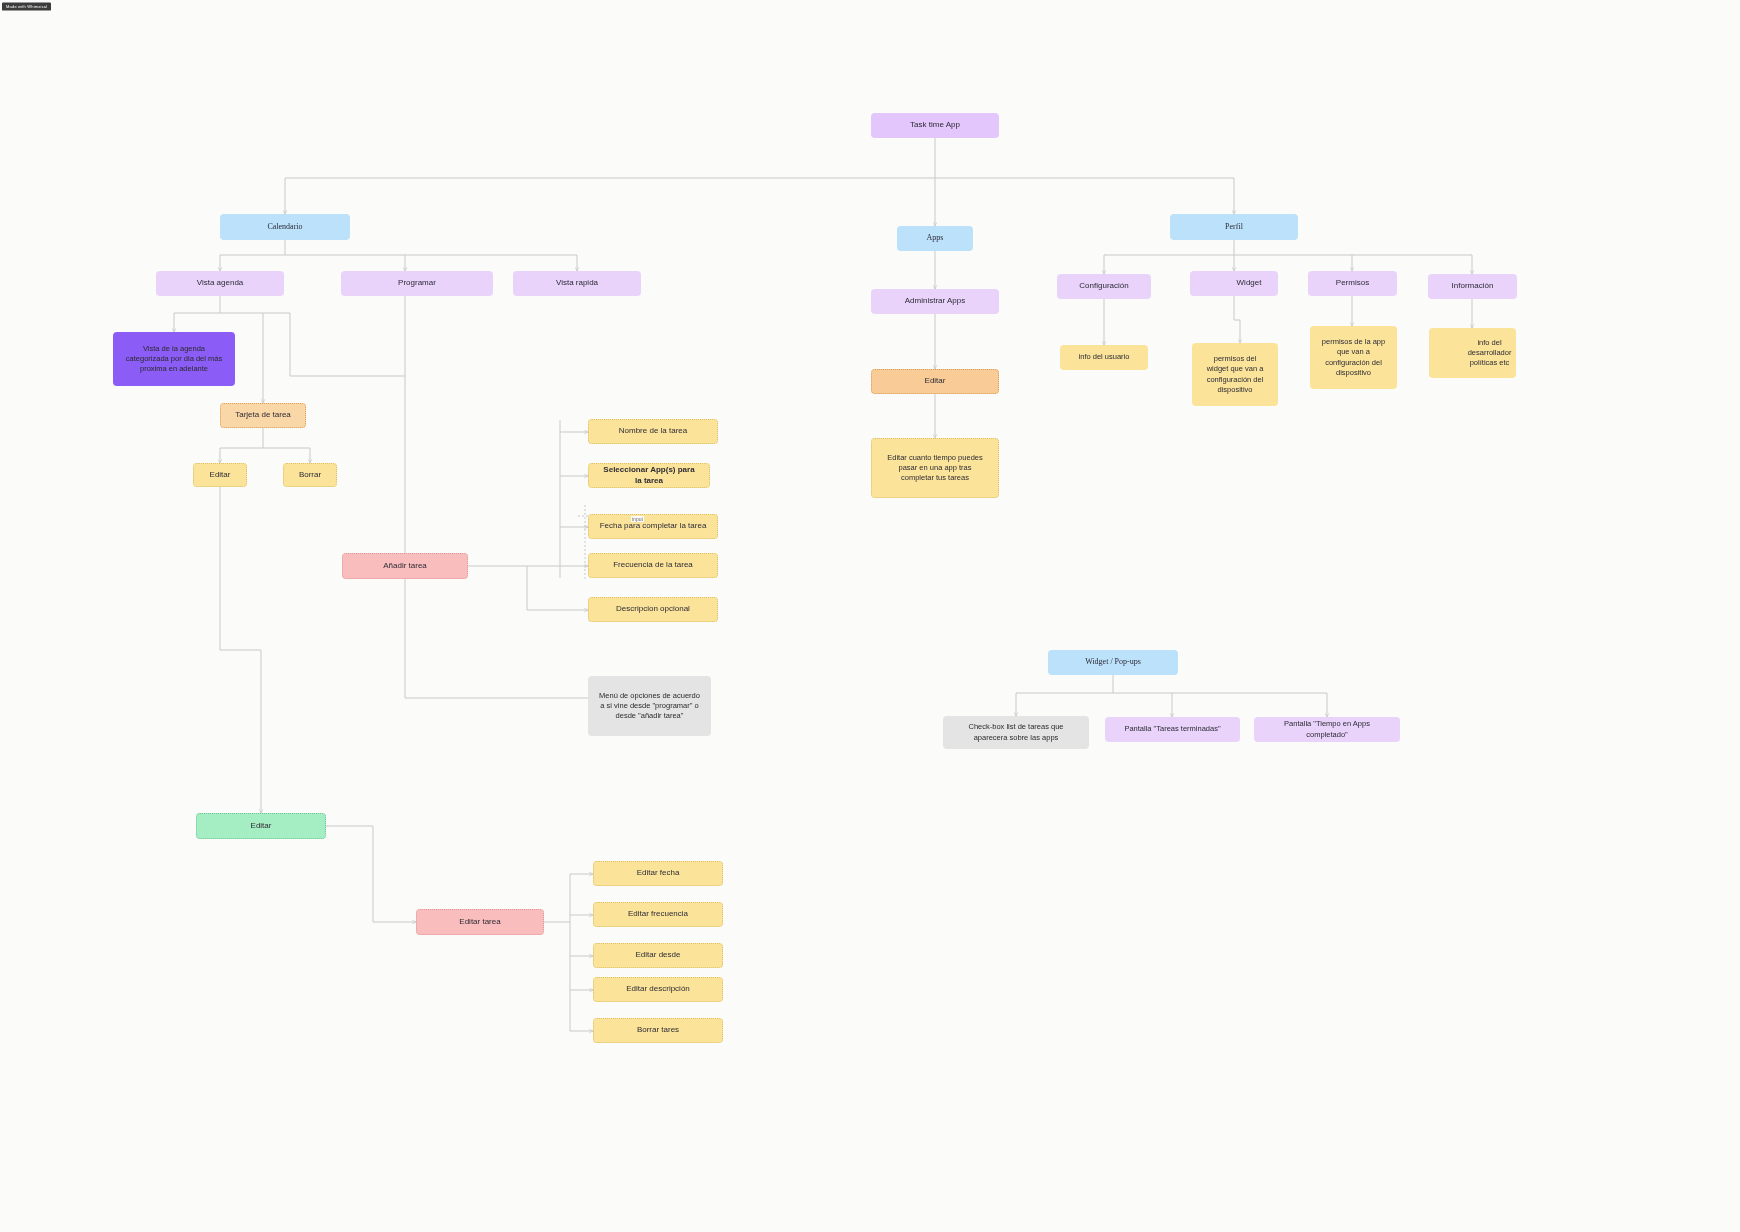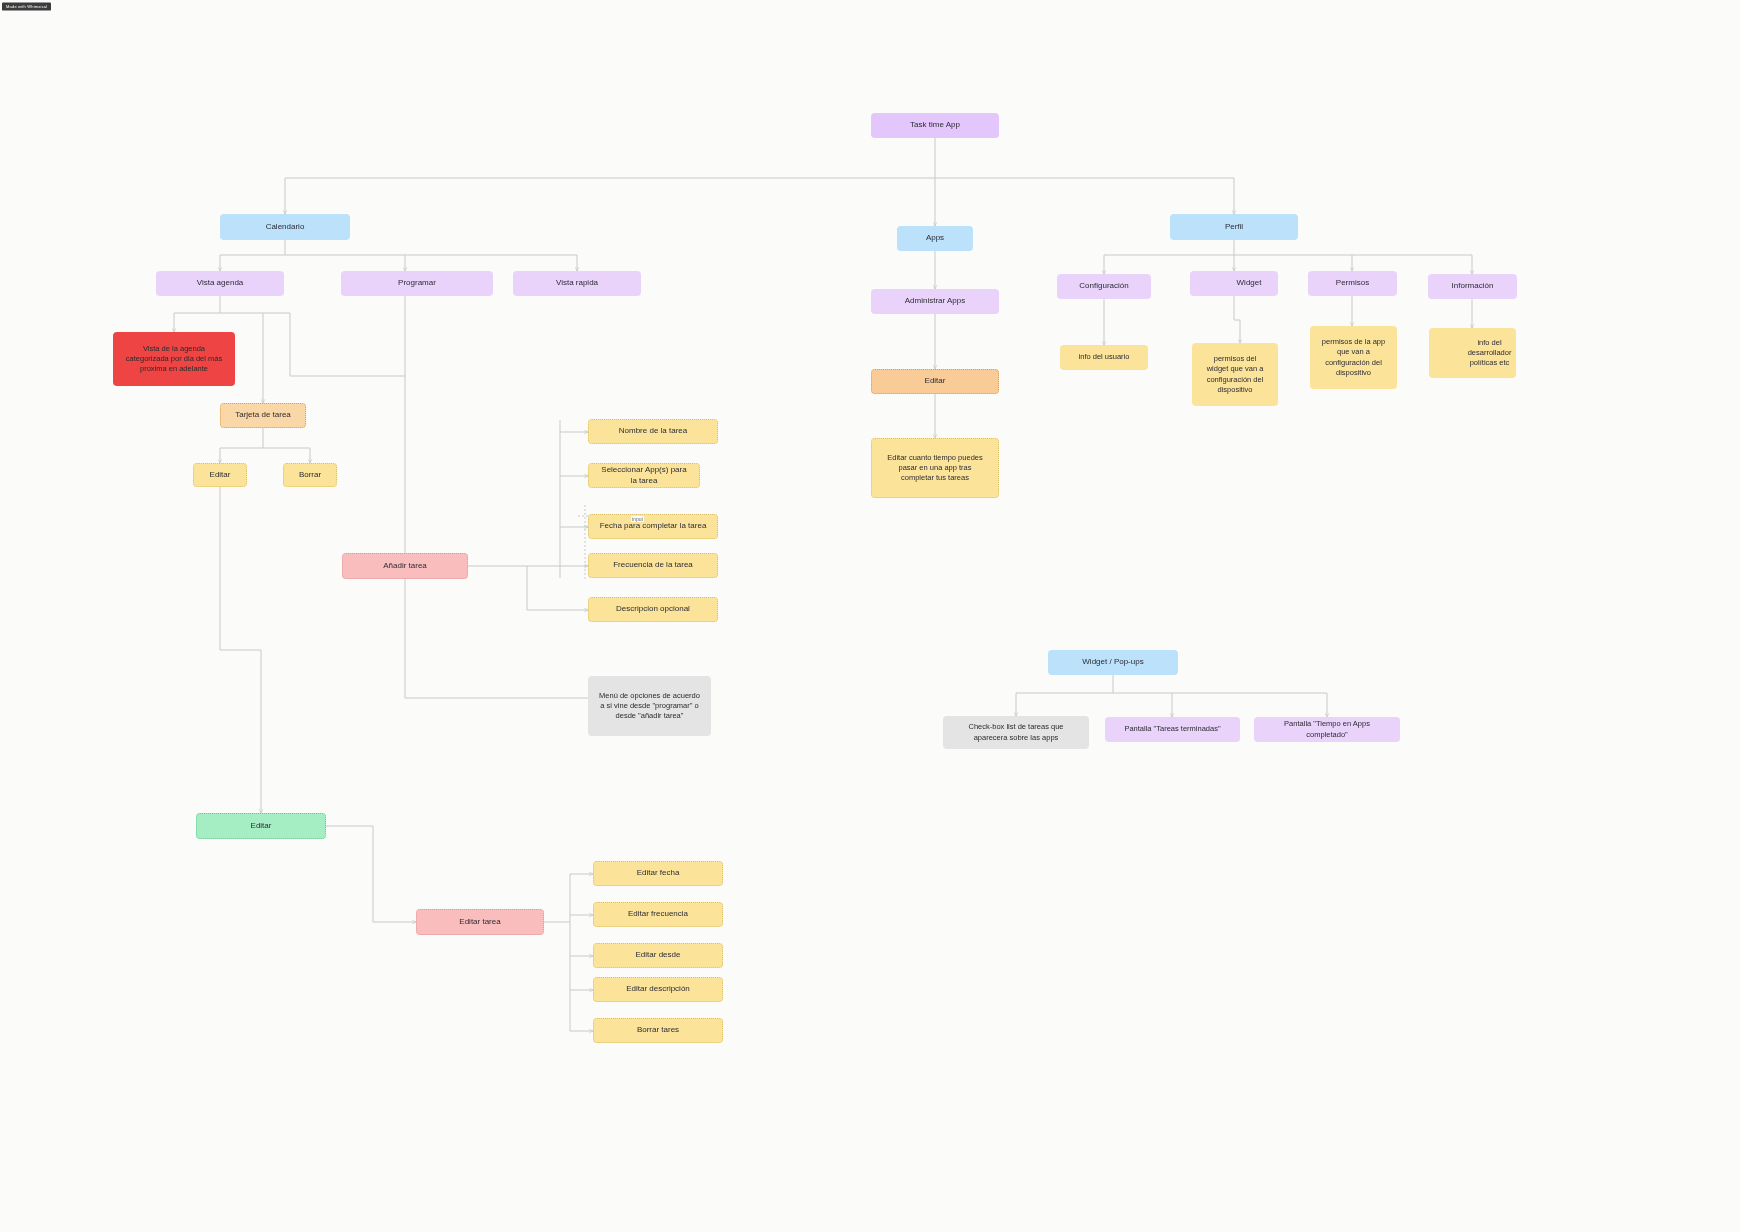--- a/index.html
+++ b/index.html
@@ -17,30 +17,30 @@
   .node {
     position:absolute;
     display:flex; align-items:center; justify-content:center;
     text-align:center;
     border-radius:4px;
     color:#2d2b35;
     line-height:1.35;
     padding:6px 10px;
     z-index:2;
   }
-  .n-blue   { background:#bbe1fb; }
+  .n-blue   { background:#bbe1fb;font-family:Liberation Serif, serif; }
   .n-purple { background:#e3c6fb; }
   .n-purple-d{ background:#e9d3fb; }
   .n-orange { background:#f8cb97; border:1px dotted #d9a05b; }
   .n-orange2{ background:#fad7a6; border:1px dotted #d9a05b; }
   .n-yellow { background:#fbe49a; border:1px dotted #dcc06a; }
   .n-yellow-s{ background:#fbe49a; }
   .n-pink   { background:#fabdbd; border:1px dotted #e09a9a; }
   .n-green  { background:#a5edc2; border:1px dotted #6fc795; }
-  .n-gray   { background:#ef4444; color:#2b2b2b; }
+  .n-gray   { background:#8b5cf6; color:#2b2b2b; }
   .n-gray-l { background:#e4e4e4; color:#2b2b2b; }
 
   .corner-tag{
     position:absolute; left:2px; top:2px;
     background:#3c3c3c; color:#fff;
     font-size:4px; letter-spacing:.2px;
     padding:2px 4px; border-radius:1px;
     z-index:5; white-space:nowrap;
     transform:scaleY(.9);
   }
@@ -166,21 +166,21 @@
     <div class="node n-yellow-s" style="left: 1060px; top: 345px; width: 88px; height: 25px; font-size: 7.5px;">info del usuario</div>
     <div class="node n-yellow-s" style="left: 1192px; top: 343px; width: 86px; height: 63px; font-size: 7.5px;">permisos del widget que van a configuración del dispositivo</div>
     <div class="node n-yellow-s" style="left: 1310px; top: 326px; width: 87px; height: 63px; font-size: 7.5px;">permisos de la app que van a configuración del dispositivo</div>
     <div class="node n-yellow-s" style="left: 1429px; top: 328px; width: 87px; height: 50px; font-size: 7.5px; padding-left: 44px;">info del desarrollador políticas etc</div>
     <div class="node n-gray" style="left: 113px; top: 332px; width: 122px; height: 54px; font-size: 7.5px;">Vista de la agenda categorizada por dia del más proxima en adelante</div>
     <div class="node n-orange2" style="left: 220px; top: 403px; width: 86px; height: 25px; font-size: 8px;">Tarjeta de tarea</div>
     <div class="node n-yellow" style="left: 193px; top: 463px; width: 54px; height: 24px; font-size: 8px;">Editar</div>
     <div class="node n-yellow" style="left: 283px; top: 463px; width: 54px; height: 24px; font-size: 8px;">Borrar</div>
     <div class="node n-pink" style="left: 342px; top: 553px; width: 126px; height: 26px; font-size: 8px;">Añadir tarea</div>
     <div class="node n-yellow" style="left: 588px; top: 419px; width: 130px; height: 25px; font-size: 8px;">Nombre de la tarea</div>
-    <div class="node n-yellow" style="left: 588px; top: 463px; width: 112px; height: 25px; font-size: 8px;">Seleccionar App(s) para la tarea</div>
+    <div class="node n-yellow" style="left: 588px; top: 463px; width: 122px; height: 25px; font-size: 8px; font-weight: bold;">Seleccionar App(s) para la tarea</div>
     <div class="node n-yellow" style="left: 588px; top: 514px; width: 130px; height: 25px; font-size: 8px;">Fecha para completar la tarea</div>
     <div class="node n-yellow" style="left: 588px; top: 553px; width: 130px; height: 25px; font-size: 8px;">Frecuencia de la tarea</div>
     <div class="node n-yellow" style="left: 588px; top: 597px; width: 130px; height: 25px; font-size: 8px;">Descripcion opcional</div>
     <div class="node n-gray-l" style="left: 588px; top: 676px; width: 123px; height: 60px; font-size: 7.5px;">Menú de opciones de acuerdo a si vine desde "programar" o desde "añadir tarea"</div>
     <div class="node n-green" style="left: 196px; top: 813px; width: 130px; height: 26px; font-size: 8px;">Editar</div>
     <div class="node n-pink" style="left: 416px; top: 909px; width: 128px; height: 26px; font-size: 8px;">Editar tarea</div>
     <div class="node n-yellow" style="left: 593px; top: 861px; width: 130px; height: 25px; font-size: 8px;">Editar fecha</div>
     <div class="node n-yellow" style="left: 593px; top: 902px; width: 130px; height: 25px; font-size: 8px;">Editar frecuencia</div>
     <div class="node n-yellow" style="left: 593px; top: 943px; width: 130px; height: 25px; font-size: 8px;">Editar desde</div>
     <div class="node n-yellow" style="left: 593px; top: 977px; width: 130px; height: 25px; font-size: 8px;">Editar descripción</div>

